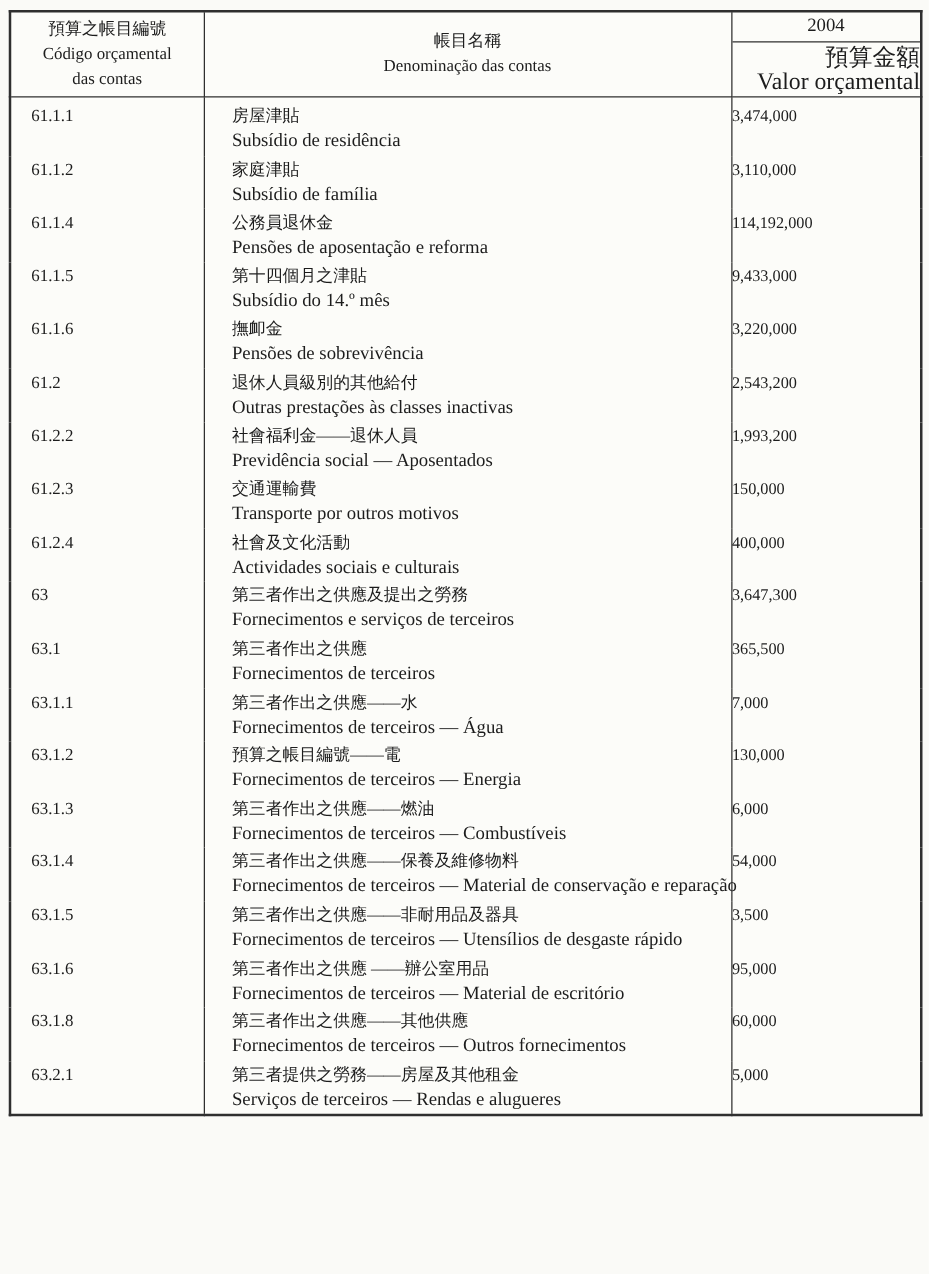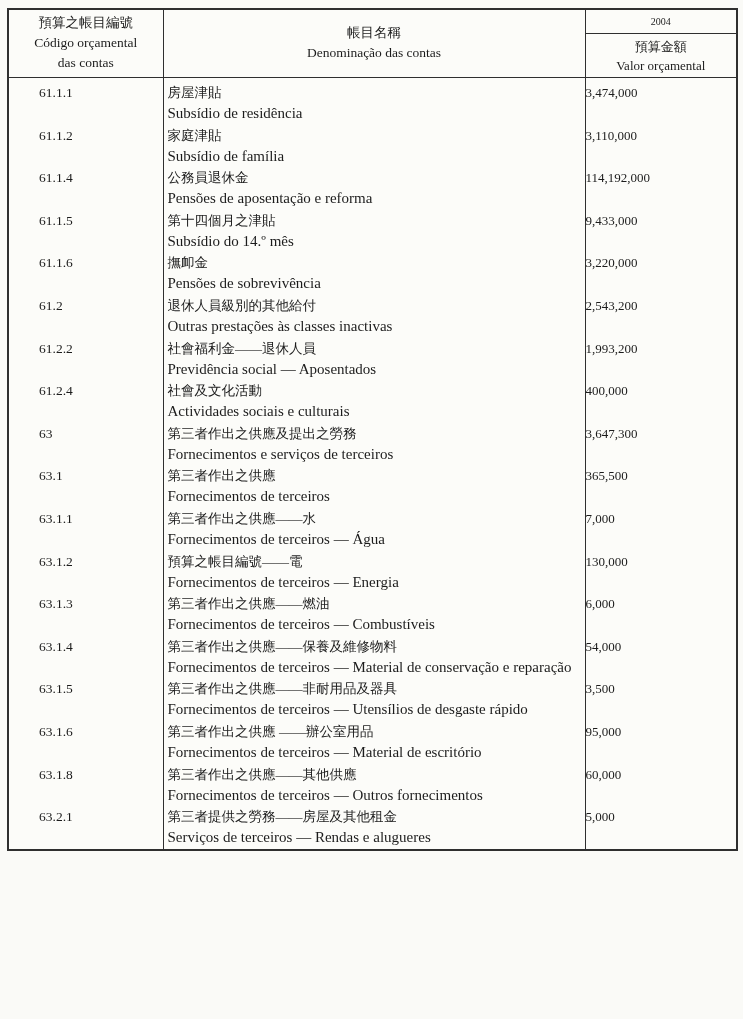--- a/index.html
+++ b/index.html
@@ -32,33 +32,33 @@
   }
   th.h-code, th.h-name { border-right: 1px solid #2f2f2f; }
   .h-inner {
     display: flex; flex-direction: column;
     justify-content: center; align-items: center;
     height: 66px; font-size: 13.5px; line-height: 20px;
   }
   .year-box {
     height: 23px; line-height: 23px;
     border-bottom: 1px solid #2f2f2f;
-    text-align: center; font-size: 10px;
+    text-align: center; font-size: 15px;
   }
   .h-value-lines {
     height: 43px;
     display: flex; flex-direction: column;
-    justify-content: center; align-items: center;
-    font-size: 13px; line-height: 19px;
+    justify-content: center; align-items: flex-end;
+    font-size: 19px; line-height: 19px;
   }
 
   tbody td { padding: 0; vertical-align: top; }
   td.code, td.desc { border-right: 1px solid #2f2f2f; }
-  td.code { padding-left: 30px; font-size: 13.5px; line-height: 21px; }
-  td.desc { padding-left: 4px; }
+  td.code { padding-left: 16px; font-size: 13.5px; line-height: 21px; }
+  td.desc { padding-left: 22px; }
   .zh { font-size: 13.5px; line-height: 21px; white-space: nowrap; }
   .pt { font-size: 15px; line-height: 21.6px; white-space: nowrap; }
   td.value { text-align: left; padding-right: 22px; font-size: 13px; line-height: 21px; }
 
   tr.first td { padding-top: 4px; }
   tr.italic td, tr.italic .zh, tr.italic .pt { }
 </style>
 </head>
 <body>
 
@@ -151,20 +151,28 @@
 
   <tr class="entry">
     <td class="code">61.2.2</td>
     <td class="desc">
       <div class="zh">社會福利金——退休人員</div>
       <div class="pt">Previdência social — Aposentados</div>
     </td>
     <td class="value">1,993,200</td>
   </tr>
 
+  <tr class="entry">
+    <td class="code">61.2.3</td>
+    <td class="desc">
+      <div class="zh">交通運輸費</div>
+      <div class="pt">Transporte por outros motivos</div>
+    </td>
+    <td class="value">150,000</td>
+  </tr>
 
   <tr class="entry">
     <td class="code">61.2.4</td>
     <td class="desc">
       <div class="zh">社會及文化活動</div>
       <div class="pt">Actividades sociais e culturais</div>
     </td>
     <td class="value">400,000</td>
   </tr>
 

